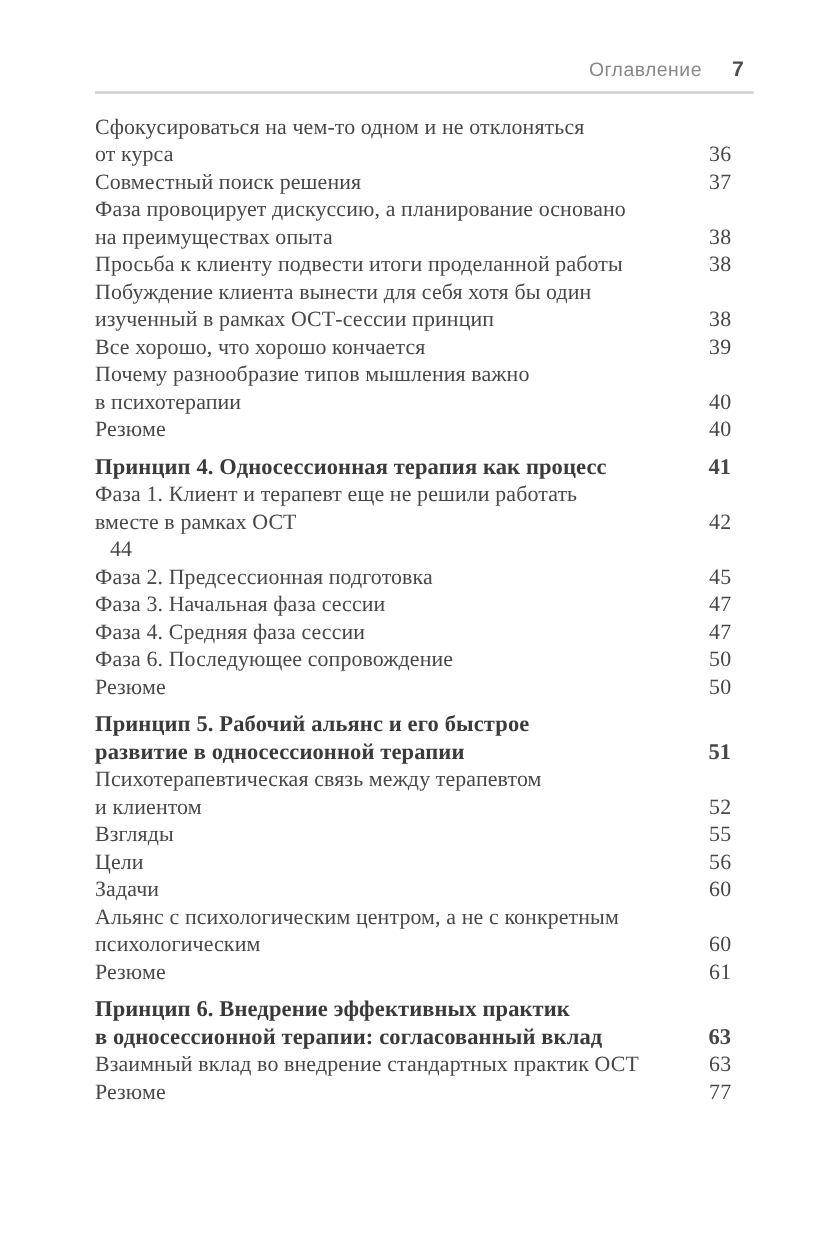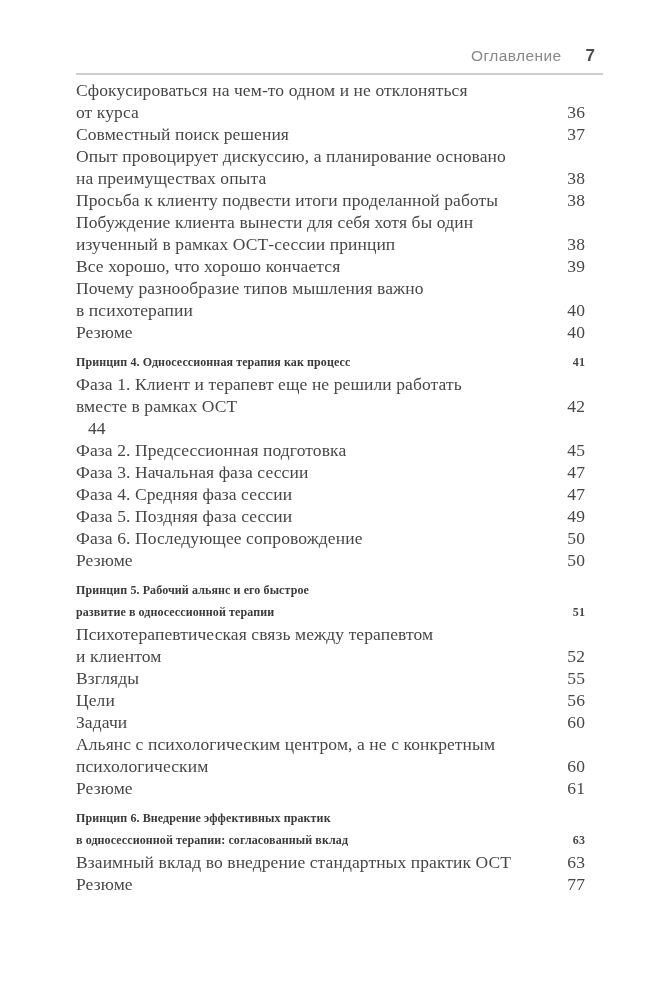--- a/index.html
+++ b/index.html
@@ -26,26 +26,26 @@
   }
   .hdr-title{
     font-family:"Liberation Sans","DejaVu Sans",sans-serif;
     font-size:15.5px;color:var(--hdr-title);letter-spacing:.4px;
   }
   .hdr-num{
     font-family:"Liberation Sans","DejaVu Sans",sans-serif;
     font-size:17px;font-weight:700;color:var(--hdr-num);
   }
   .toc{
-    margin-top:4px;
+    margin-top:15px;
     font-size:17.5px;color:var(--text);letter-spacing:.1px;
   }
   .toc-entry{margin:0;}
   .toc-entry.heading{
-    margin-top:8px;font-weight:700;font-size:12px;color:var(--heading);
+    margin-top:8px;font-weight:700;font-size:18px;color:var(--heading);
   }
   .toc-line{
     display:flex;justify-content:space-between;align-items:baseline;
     line-height:22px;white-space:nowrap;padding-right:18px;
   }
   .toc-text{flex:0 1 auto;overflow:hidden;}
   .toc-page{flex:0 0 auto;margin-left:12px;font-weight:400;color:var(--text);}
   .toc-entry.heading .toc-page{font-weight:700;}
 </style>
 </head>
@@ -68,21 +68,21 @@
           </div>
         </div>
         <div class="toc-entry">
           <div class="toc-line">
             <span class="toc-text">Совместный поиск решения</span>
             <span class="toc-page">37</span>
           </div>
         </div>
         <div class="toc-entry">
           <div class="toc-line">
-            <span class="toc-text">Опыт провоцирует дискуссию, а планирование основано</span>
+            <span class="toc-text">Фаза провоцирует дискуссию, а планирование основано</span>
           </div>
           <div class="toc-line">
             <span class="toc-text">на преимуществах опыта</span>
             <span class="toc-page">38</span>
           </div>
         </div>
         <div class="toc-entry">
           <div class="toc-line">
             <span class="toc-text">Просьба к клиенту подвести итоги проделанной работы</span>
             <span class="toc-page">38</span>
@@ -147,26 +147,20 @@
         <div class="toc-entry">
           <div class="toc-line">
             <span class="toc-text">Фаза 3. Начальная фаза сессии</span>
             <span class="toc-page">47</span>
           </div>
         </div>
         <div class="toc-entry">
           <div class="toc-line">
             <span class="toc-text">Фаза 4. Средняя фаза сессии</span>
             <span class="toc-page">47</span>
-          </div>
-        </div>
-        <div class="toc-entry">
-          <div class="toc-line">
-            <span class="toc-text">Фаза 5. Поздняя фаза сессии</span>
-            <span class="toc-page">49</span>
           </div>
         </div>
         <div class="toc-entry">
           <div class="toc-line">
             <span class="toc-text">Фаза 6. Последующее сопровождение</span>
             <span class="toc-page">50</span>
           </div>
         </div>
         <div class="toc-entry">
           <div class="toc-line">

